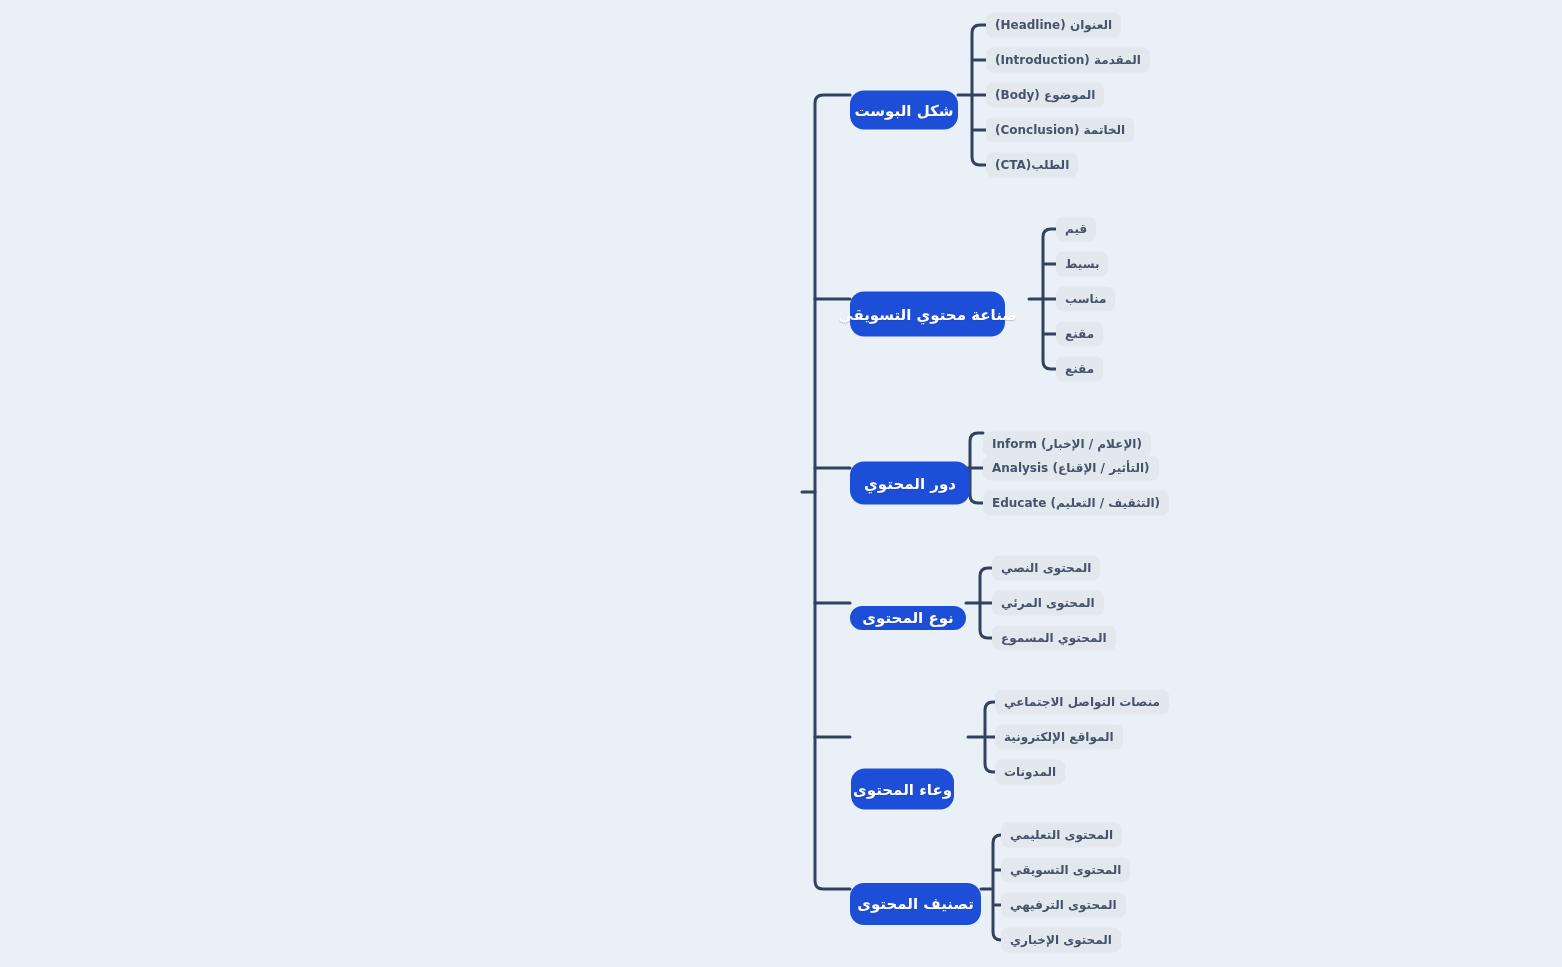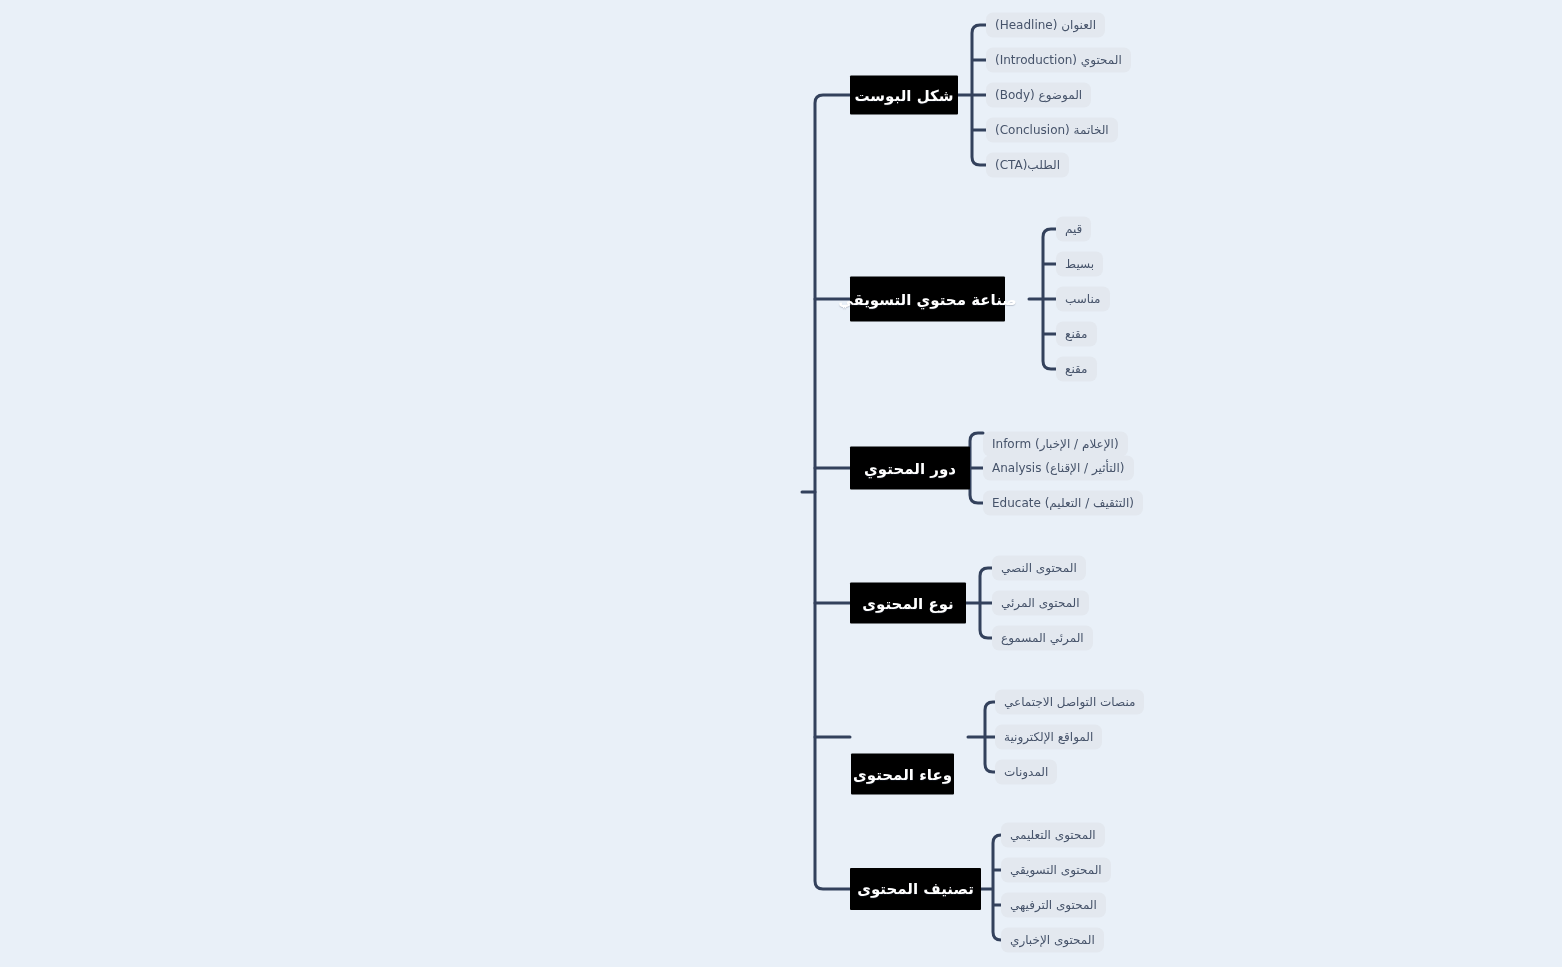--- a/index.html
+++ b/index.html
@@ -5,32 +5,33 @@
   html,body{margin:0;padding:0;}
   body{
     width:1562px;height:967px;overflow:hidden;
     background:#e9f0f8;
     font-family:"DejaVu Sans","Liberation Sans",sans-serif;
     position:relative;
   }
   #canvas{position:absolute;inset:0;width:1562px;height:967px;}
   svg.connectors{position:absolute;left:0;top:0;width:1562px;height:967px;}
   svg.connectors path{stroke:#33415c;stroke-width:3;fill:none;stroke-linecap:round;stroke-linejoin:round;}
-  .node{position:absolute;box-sizing:border-box;white-space:nowrap;}
+  .node{position:absolute;box-sizing:border-box;white-space:nowrap;font-weight:bold;}
   .root{
     background:#2f3e52;color:#ffffff;border-radius:9px;
     display:flex;align-items:center;justify-content:center;
     font-size:25px;font-weight:bold;letter-spacing:.5px;
   }
   .branch{
-    background:#000000;color:#ffffff;border-radius:1px;
+    background:#1d4ed8;color:#ffffff;border-radius:14px;
     display:flex;align-items:center;justify-content:center;
     font-size:15px;font-weight:bold;
     transform:translateY(-50%);
     text-shadow:0 1px 1px rgba(50,65,90,.25);
+    margin-top:15px;
   }
   .leaf{
     background:#e3e8ef;color:#46536a;border-radius:7px;
     padding:5px 9px;font-size:12px;
     transform:translateY(-50%);
     line-height:1.25;
   }
 </style>
 </head>
 <body>
@@ -57,43 +58,43 @@
 
     <path d="M968,737 H995 M995,702 H993 Q985,702 985,710 V764 Q985,772 993,772 H995"></path>
 
     <path d="M981,889 H993 M1001,835 Q993,835 993,843 V932 Q993,940 1001,940 M993,870 H1001 M993,905 H1001"></path>
   </svg>
 
 
   <div class="node branch" style="left:850px;top:95px;width:108px;height:39px" dir="auto">شكل البوست</div>
   <div class="node branch" style="left:850px;top:299px;width:155px;height:45px" dir="auto">صناعة محتوي التسويقي</div>
   <div class="node branch" style="left:850px;top:468px;width:120px;height:43px" dir="auto">دور المحتوي</div>
-  <div class="node branch" style="left:850px;top:603px;width:116px;height:41px" dir="auto">نوع المحتوى</div>
+  <div class="node branch" style="left:850px;top:603px;width:116px;height:24px" dir="auto">نوع المحتوى</div>
   <div class="node branch" style="left:851px;top:774px;width:103px;height:41px" dir="auto">وعاء المحتوى</div>
   <div class="node branch" style="left:850px;top:889px;width:131px;height:42px" dir="auto">تصنيف المحتوى</div>
 
   <div class="node leaf" style="left:986px;top:25px" dir="auto">العنوان (Headline)</div>
-  <div class="node leaf" style="left:986px;top:60px" dir="auto">المحتوي (Introduction)</div>
+  <div class="node leaf" style="left:986px;top:60px" dir="auto">المقدمة (Introduction)</div>
   <div class="node leaf" style="left:986px;top:95px" dir="auto">الموضوع (Body)</div>
   <div class="node leaf" style="left:986px;top:130px" dir="auto">الخاتمة (Conclusion)</div>
   <div class="node leaf" style="left:986px;top:165px" dir="auto">الطلب(CTA)</div>
 
   <div class="node leaf" style="left:1056px;top:229px" dir="auto">قيم</div>
   <div class="node leaf" style="left:1056px;top:264px" dir="auto">بسيط</div>
   <div class="node leaf" style="left:1056px;top:299px" dir="auto">مناسب</div>
   <div class="node leaf" style="left:1056px;top:334px" dir="auto">مقنع</div>
   <div class="node leaf" style="left:1056px;top:369px" dir="auto">مقنع</div>
 
   <div class="node leaf" style="left:983px;top:444px" dir="auto">Inform (الإعلام / الإخبار)</div>
   <div class="node leaf" style="left:983px;top:468px" dir="auto">Analysis (التأثير / الإقناع)</div>
   <div class="node leaf" style="left:983px;top:503px" dir="auto">Educate (التثقيف / التعليم)</div>
 
   <div class="node leaf" style="left:992px;top:568px" dir="auto">المحتوى النصي</div>
   <div class="node leaf" style="left:992px;top:603px" dir="auto">المحتوى المرئي</div>
-  <div class="node leaf" style="left:992px;top:638px" dir="auto">المرئي المسموع</div>
+  <div class="node leaf" style="left:992px;top:638px" dir="auto">المحتوي المسموع</div>
 
   <div class="node leaf" style="left:995px;top:702px" dir="auto">منصات التواصل الاجتماعي</div>
   <div class="node leaf" style="left:995px;top:737px" dir="auto">المواقع الإلكترونية</div>
   <div class="node leaf" style="left:995px;top:772px" dir="auto">المدونات</div>
 
   <div class="node leaf" style="left:1001px;top:835px" dir="auto">المحتوى التعليمي</div>
   <div class="node leaf" style="left:1001px;top:870px" dir="auto">المحتوى التسويقي</div>
   <div class="node leaf" style="left:1001px;top:905px" dir="auto">المحتوى الترفيهي</div>
   <div class="node leaf" style="left:1001px;top:940px" dir="auto">المحتوى الإخباري</div>
 

